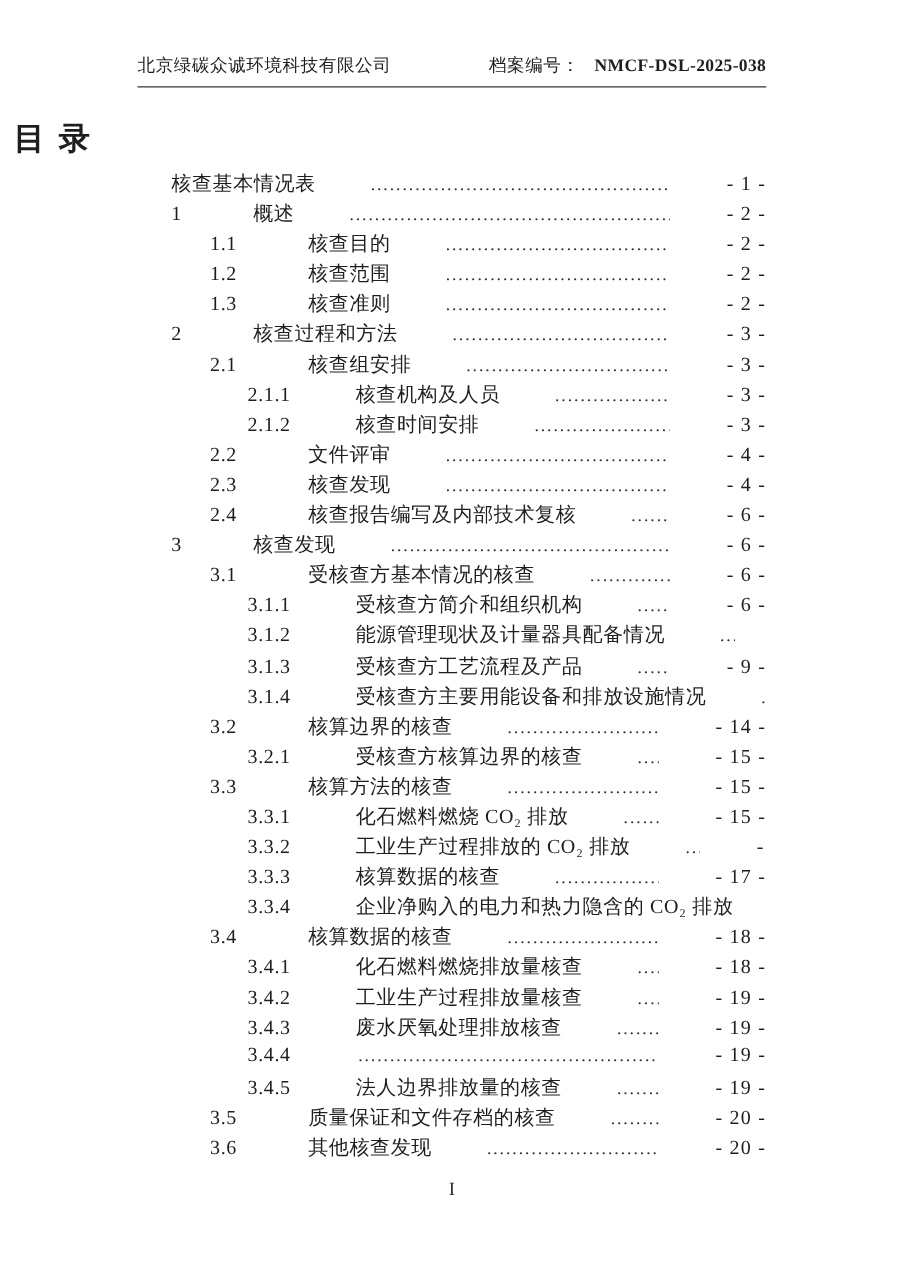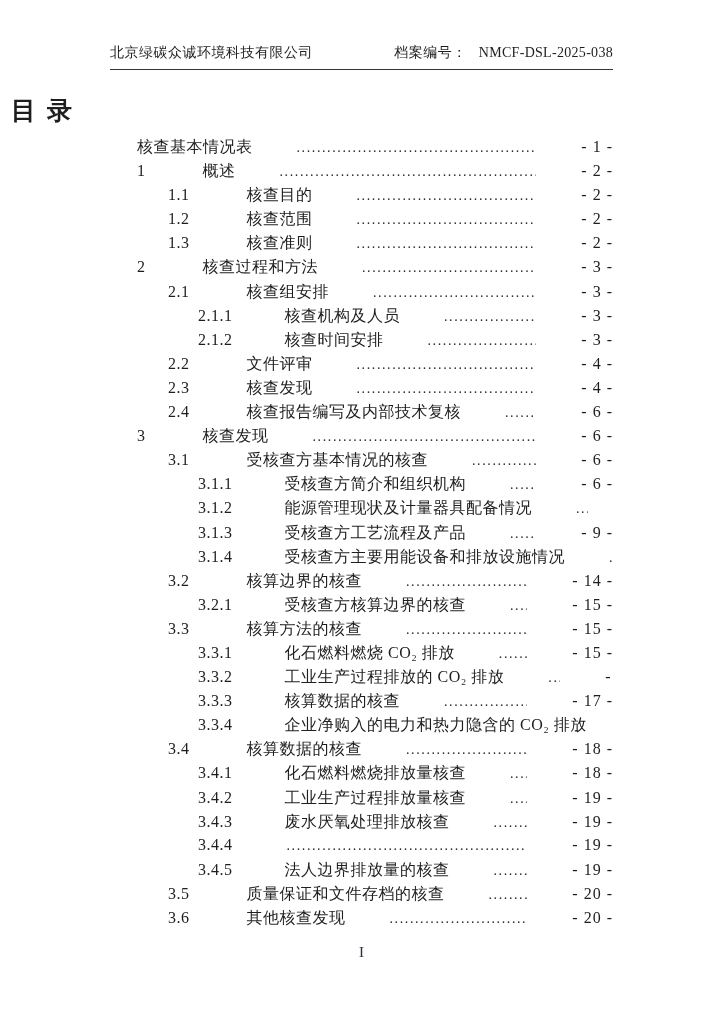--- a/index.html
+++ b/index.html
@@ -40,21 +40,21 @@
     letter-spacing: 0.5px;
   }
   .archive {
     display: flex;
     align-items: baseline;
   }
   .archive-label {
     letter-spacing: 0.5px;
   }
   .archive-number {
-    font-weight: normal;
+    font-weight: bold;
     margin-left: 12px;
     letter-spacing: 0.3px;
   }
 
   
   .doc-title {
     position: absolute;
     top: 94px;
     left: 0;
     width: 723px;

